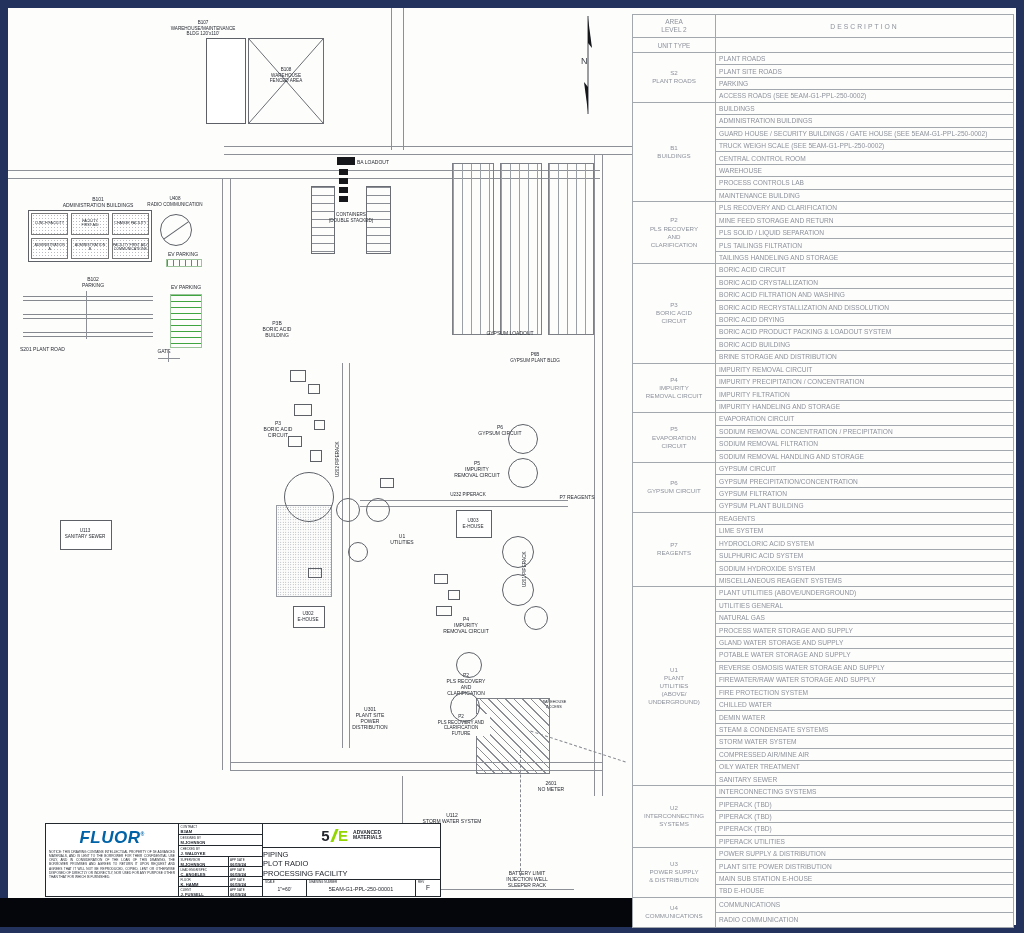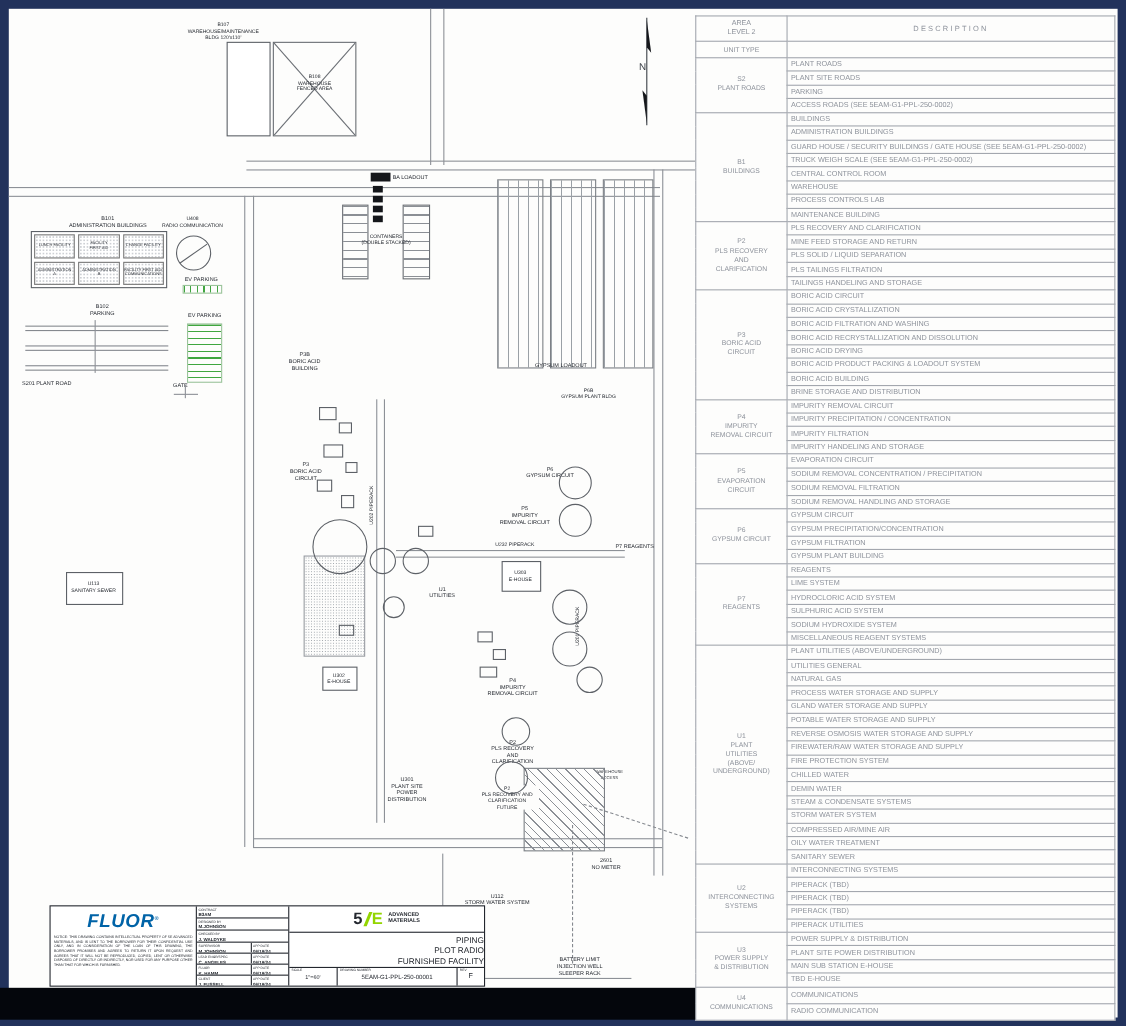--- a/index.html
+++ b/index.html
@@ -58,21 +58,21 @@
   .sig.split{display:flex;padding:0;}
   .sig.split .l{flex:1.5;padding:0.5px 1.5px;}
   .sig.split .r{flex:1;border-left:1px solid #23272e;padding:0.5px 1.5px;}
   .tb-c3{flex:1;display:flex;flex-direction:column;box-sizing:border-box;}
   .brand{height:24px;border-bottom:1px solid #23272e;display:flex;align-items:center;
          justify-content:center;gap:2px;}
   .logo5{font-size:15px;font-weight:bold;}
   .slash{width:2.5px;height:13px;background:#93d500;transform:skewX(-22deg);margin:0 1px;}
   .logoE{font-size:15px;font-weight:bold;color:#93d500;}
   .brandtxt{font-size:5px;font-weight:bold;line-height:1.15;margin-left:3px;}
-  .titlemid{flex:1;text-align:right;font-size:7.5px;line-height:1.3;padding-top:2px;}
+  .titlemid{flex:1;text-align:left;font-size:7.5px;line-height:1.3;padding-top:2px;}
   .tbbot{height:17px;border-top:1px solid #23272e;display:flex;}
   .tbcell{border-right:1px solid #23272e;padding:0.5px 2px;box-sizing:border-box;}
   .tbcell .lbl{font-size:3px;display:block;text-align:left;}
   .tbcell .val{display:block;text-align:center;}
   .scale{width:44px;} .scale .val{font-size:5px;margin-top:2px;}
   .dwg{flex:1;} .dwg .val{font-size:5.5px;margin-top:2px;}
   .rev{width:24px;border-right:none;} .rev .val{font-size:6.5px;}
   
   .legend{position:absolute;left:632px;top:14px;width:382px;height:914px;background:#fdfdfc;}
   table.lt{width:100%;height:100%;border-collapse:collapse;table-layout:fixed;}
@@ -338,21 +338,21 @@
         <span class="slash"></span>
         <span class="logoE">E</span>
         <span class="brandtxt">
           <span>ADVANCED</span><br>
           <span>MATERIALS</span>
         </span>
       </div>
       <div class="titlemid">
         <div>PIPING</div>
         <div>PLOT RADIO</div>
-        <div>FURNISHED FACILITY</div>
+        <div>PROCESSING FACILITY</div>
       </div>
       <div class="tbbot">
         <div class="tbcell scale">
           <span class="lbl">SCALE</span>
           <span class="val">1"=60'</span>
         </div>
         <div class="tbcell dwg">
           <span class="lbl">DRAWING NUMBER</span>
           <span class="val">5EAM-G1-PPL-250-00001</span>
         </div>

